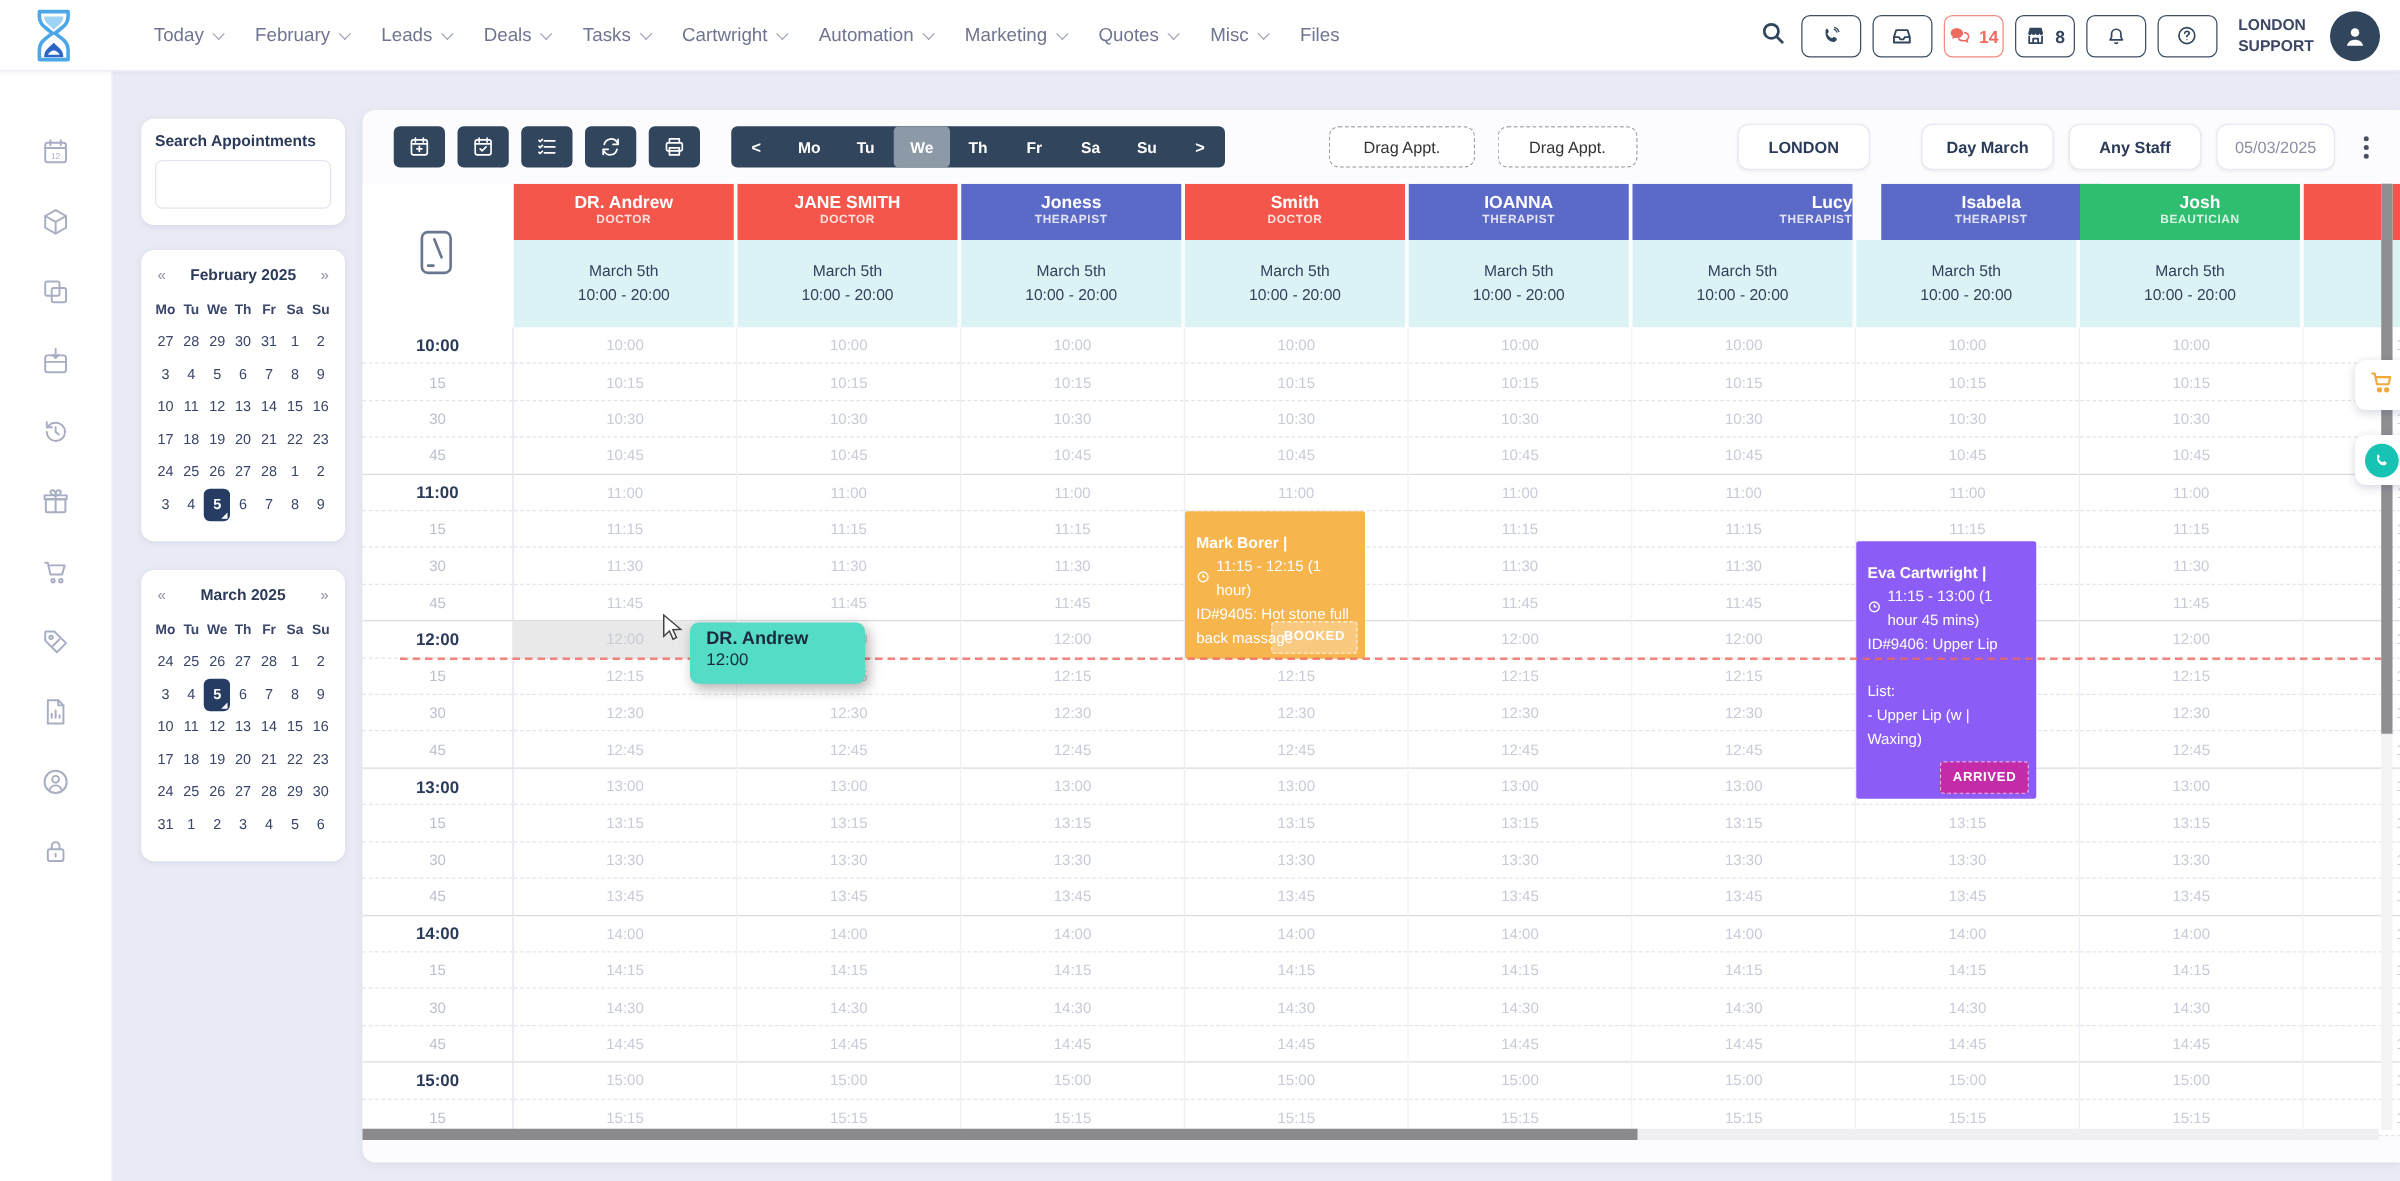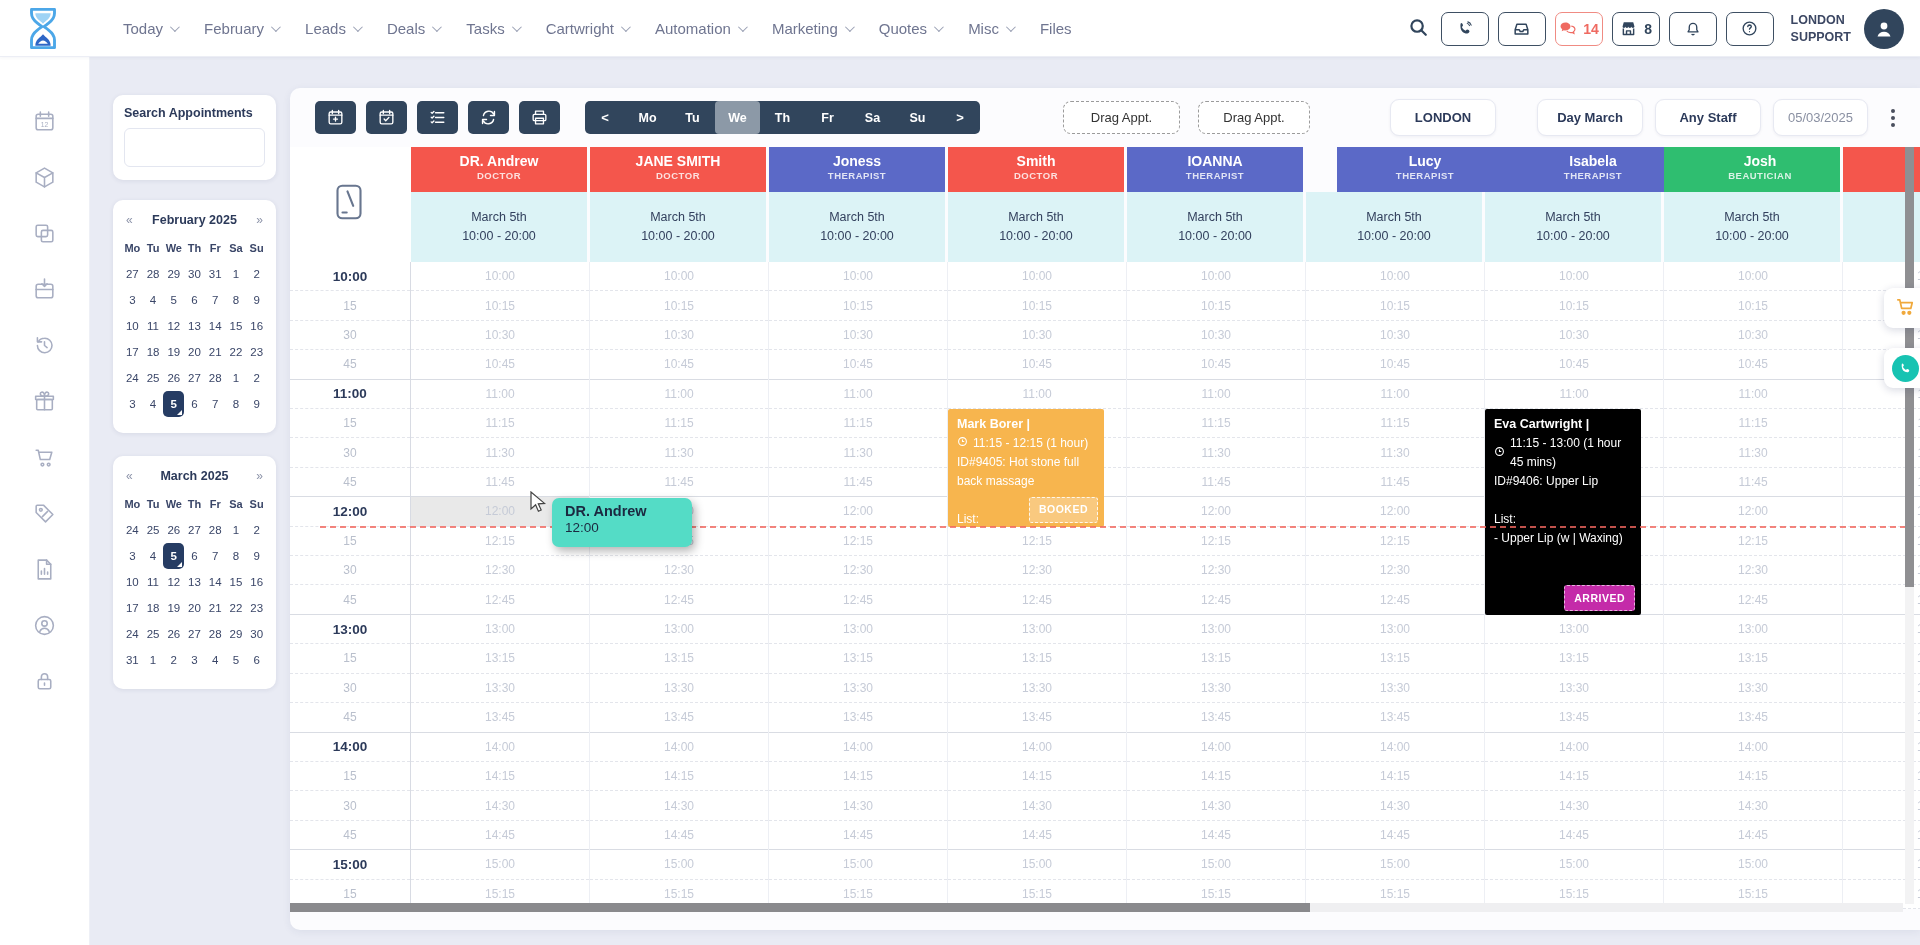--- a/index.html
+++ b/index.html
@@ -80,26 +80,26 @@
   .gut-head svg { position:absolute; left:36px; top:26px; color:#68768F; }
   .gutter-col { position:absolute; left:0; top:115px; width:121px; background:#fff; border-right:1px solid #D8DBE3; }
   .g-row { display:flex; align-items:center; justify-content:center; }
   .g-row.hour { font-size:13.5px; font-weight:bold; color:#2C3A5A; }
   .g-row.min { font-size:12px; color:#B9BFCC; }
   .grid-col { position:absolute; top:115px; width:176px; background:#fff; border-right:1px solid #EDEFF4; }
   .cell { display:flex; align-items:center; justify-content:center; font-size:12px; color:#C6CBD7; cursor:pointer; }
   .cell.hl { background:#E9E9E9; }
   .now-line { position:absolute; left:30px; width:1586px; border-top:2px dashed #F2675F; opacity:.8; z-index:6; }
 
-  .appt { position:absolute; width:156px; border-radius:2px; color:#fff; font-size:12px; line-height:19px;
-    padding:6px 9px; overflow:hidden; z-index:5; cursor:pointer; }
+  .appt { position:absolute; width:144px; border-radius:2px; color:#fff; font-size:12px; line-height:19px;
+    padding:16px 9px; overflow:hidden; z-index:5; cursor:pointer; }
   .appt .ttl { font-weight:bold; font-size:12.5px; }
   .appt .tm { display:flex; align-items:center; gap:5px; }
   .appt.orange { background:#F7B54E; }
-  .appt.purple { background:#000000; }
+  .appt.purple { background:#8b5cf6;margin-top:24px; }
   .chip { position:absolute; right:6px; bottom:4px; font-size:10.5px; font-weight:bold; letter-spacing:.5px;
     padding:2.5px 9px; border-radius:3px; border:1.5px dashed rgba(255,255,255,.85); color:#fff; }
   .chip.booked { background:rgba(255,255,255,.28); }
   .chip.arrived { background:#C42BA9; border-color:#E9B3E0; }
 
   .tooltip { position:absolute; left:262px; top:351px; width:140px; height:49px; background:#54DCC6; border-radius:7px;
     box-shadow:3px 4px 10px rgba(0,0,0,.3); padding:5px 13px; z-index:12; }
   .tooltip .l1 { font-size:14.5px; font-weight:bold; color:#1B2940; }
   .tooltip .l2 { font-size:13.5px; color:#1B2940; margin-top:1px; }
   .cursor { position:absolute; left:238px; top:344px; z-index:13; }
@@ -542,21 +542,21 @@
         <div>10:00 - 20:00</div>
       </div>
       <div class="col-head blue" style="left: 837px;">
         <div class="nm">IOANNA</div>
         <div class="rl">THERAPIST</div>
       </div>
       <div class="col-sub" style="left: 837px;">
         <div>March 5th</div>
         <div>10:00 - 20:00</div>
       </div>
-      <div class="col-head blue" style="left: 1047px;">
+      <div class="col-head blue" style="left: 1016px; text-align: right;">
         <div class="nm">Lucy</div>
         <div class="rl">THERAPIST</div>
       </div>
       <div class="col-sub" style="left: 1016px;">
         <div>March 5th</div>
         <div>10:00 - 20:00</div>
       </div>
       <div class="col-head blue" style="left: 1195px; margin-left: 20px;">
         <div class="nm">Isabela</div>
         <div class="rl">THERAPIST</div>

